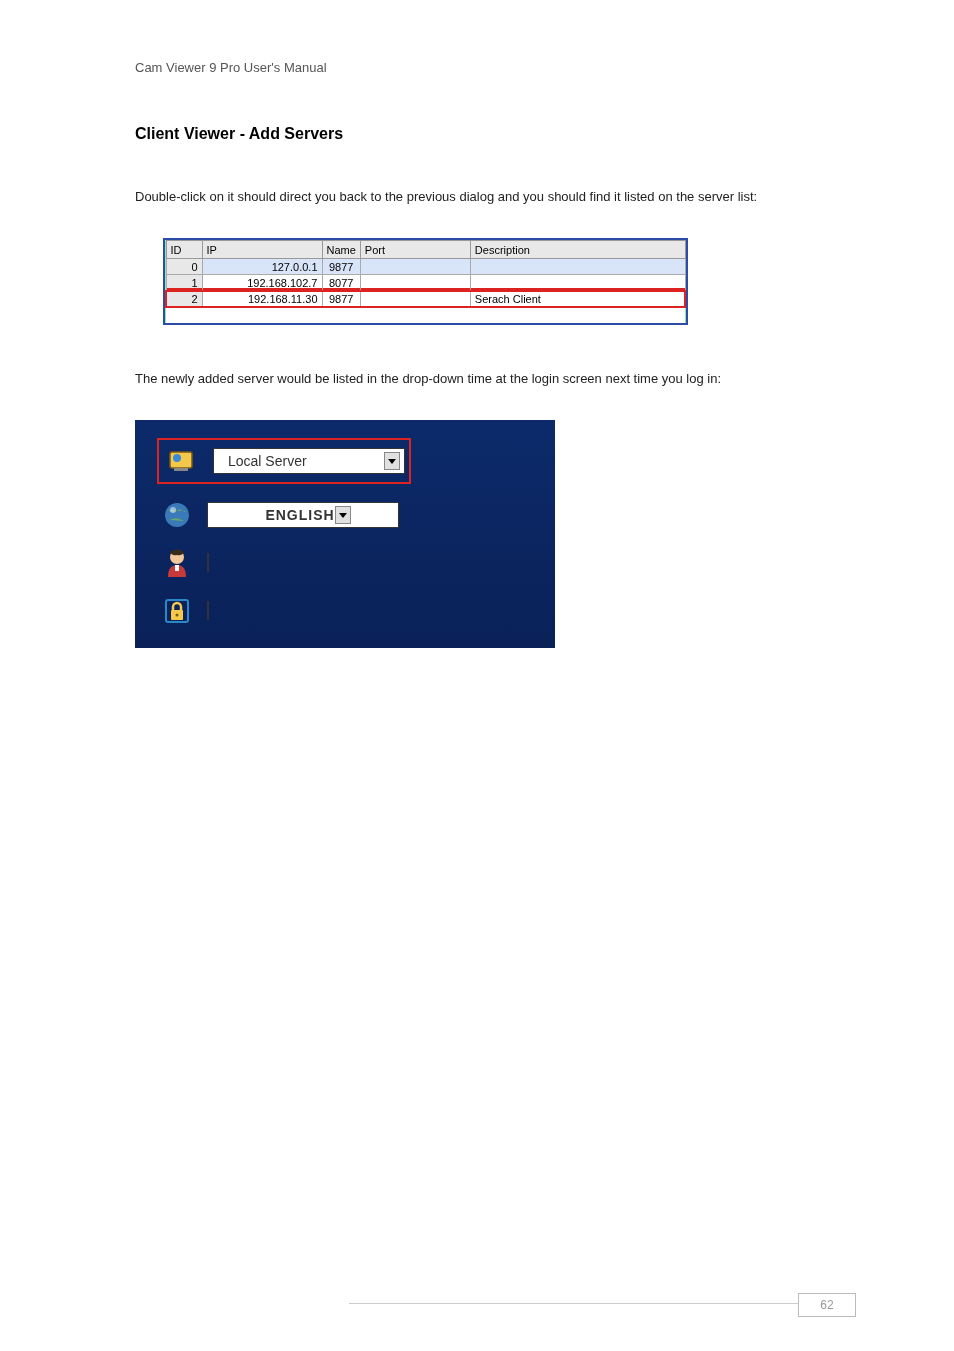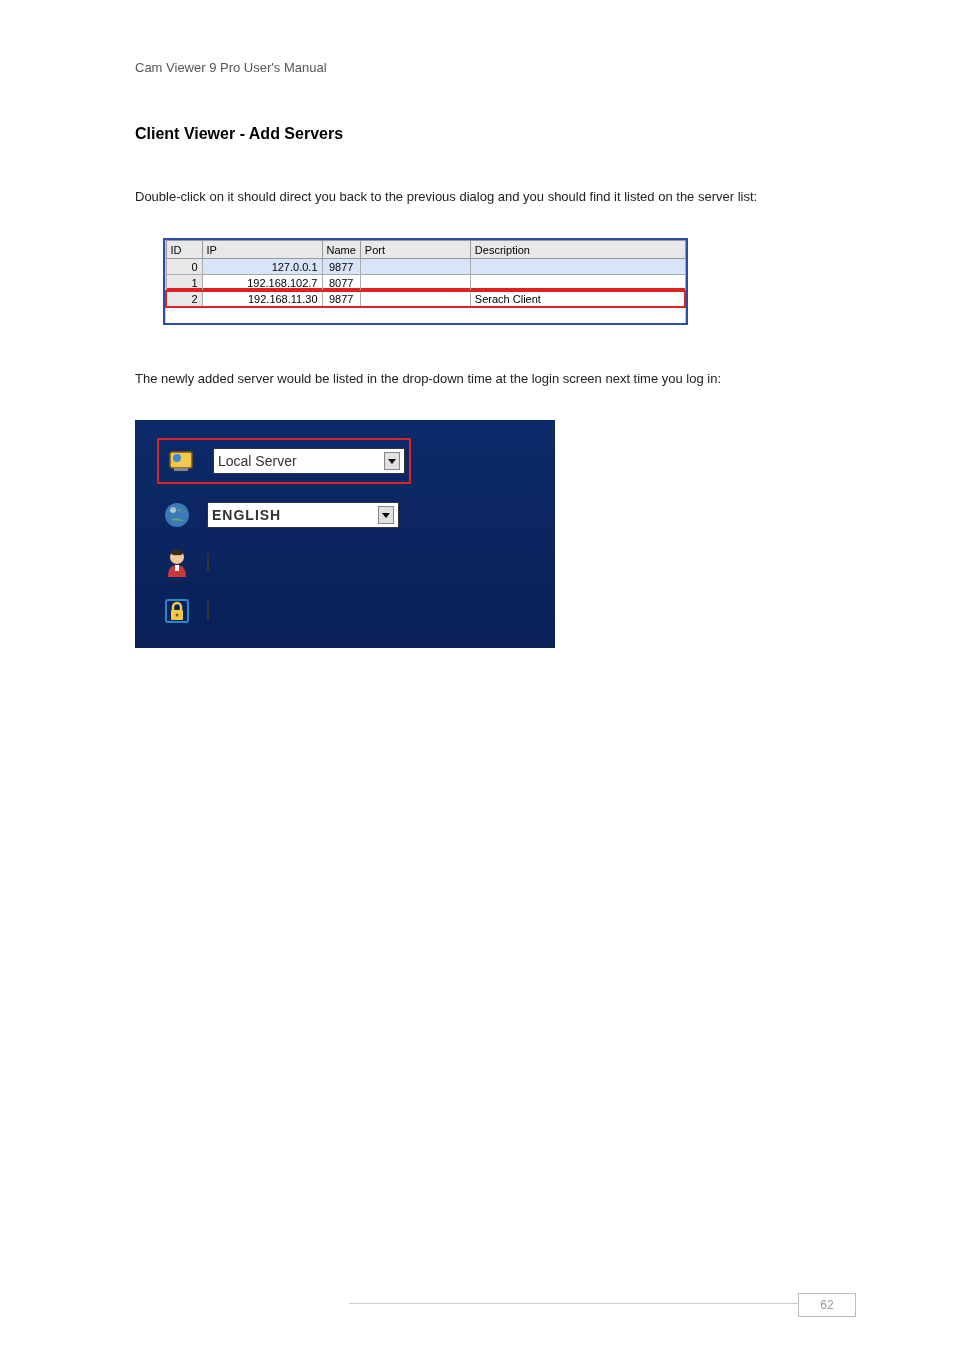--- a/index.html
+++ b/index.html
@@ -45,23 +45,23 @@
     .login-panel {
       width: 420px; background: linear-gradient(#0c2a6a, #0a2158);
       padding: 18px 12px 6px 22px; margin-bottom: 40px;
     }
     .login-row { display:flex; align-items:center; margin-bottom: 14px; }
     .icon-slot { width: 40px; height: 34px; display:flex; align-items:center; justify-content:center; }
     .login-row .field { margin-left: 10px; }
     .combo {
       background:#fff; border:1px solid #333; height: 26px; width: 192px;
       display:flex; align-items:center; justify-content:space-between;
-      padding: 0 4px 0 4px; font-size: 14px; color:#333;
-    }
-    .combo.bold { font-weight: bold; letter-spacing: 1px; }
+      padding: 0 4px 0 14px; font-size: 14px; color:#333;
+    }
+    .combo.bold { font-weight: bold; letter-spacing: 1px; justify-content: center; }
     .combo .arrow { width:16px; height:18px; background:#e0e0e0; border:1px solid #888; display:flex; align-items:center; justify-content:center; }
     .combo .arrow::after { content:""; border-left:4px solid transparent; border-right:4px solid transparent; border-top:5px solid #000; }
     .textfield { background:#fff; border:1px solid #333; height:26px; width: 298px; }
     .login-red-box { border: 2px solid #d22; padding: 4px; display:inline-flex; align-items:center; }
 
     .login-footer { display:flex; align-items:center; justify-content:space-between; margin-top: 8px; }
     .login-footer .status { color:#dfe8ff; font-size: 14px; letter-spacing: 0.5px; }
     .login-footer .btns { display:flex; gap:6px; }
     .sq-btn { width:40px; height:40px; border:2px solid #8aa; background:linear-gradient(#4a6a7a,#2a4a5a); display:flex; align-items:center; justify-content:center; border-radius:4px; }
     .sq-btn.close { background:linear-gradient(#5aa5bb,#2a7a8a); }

